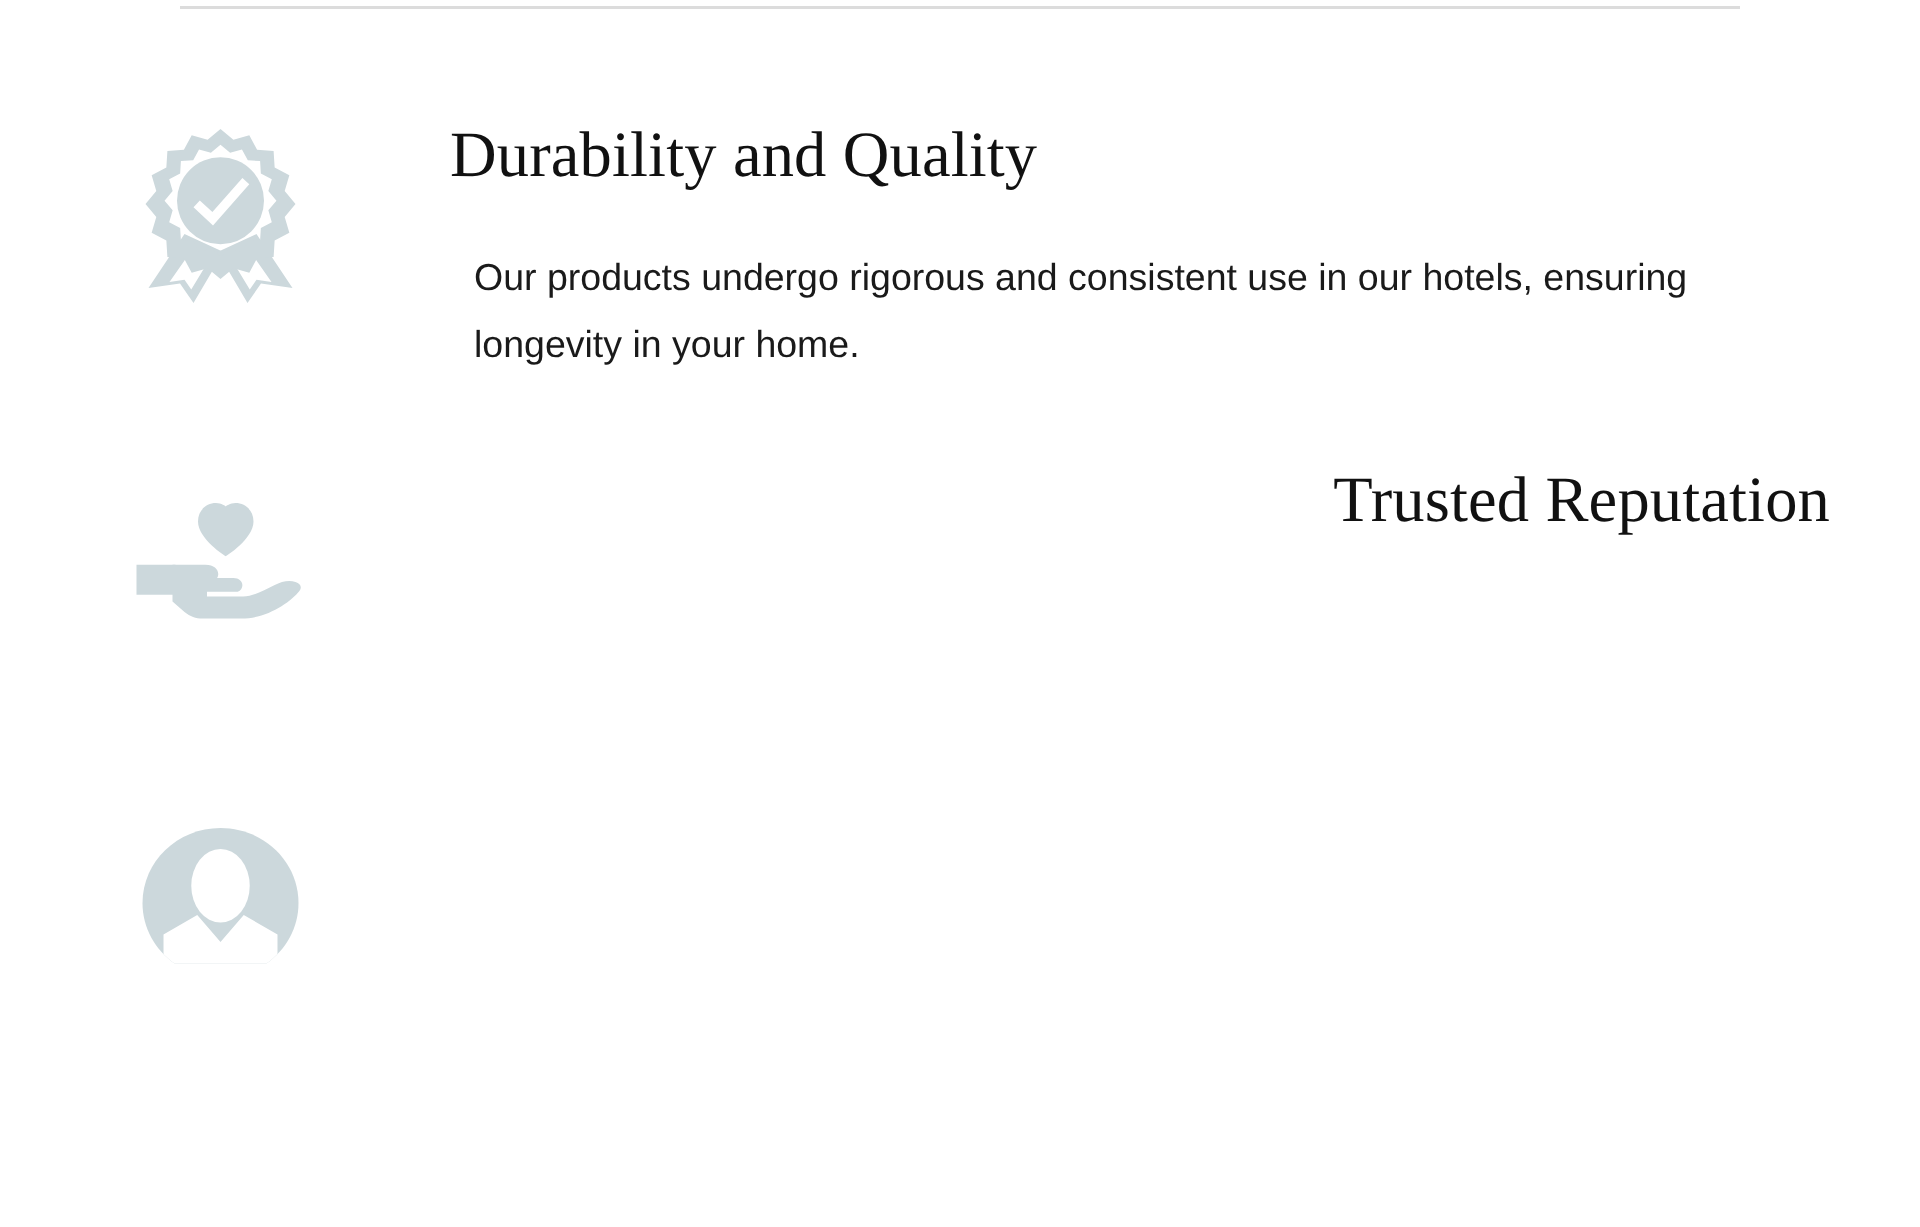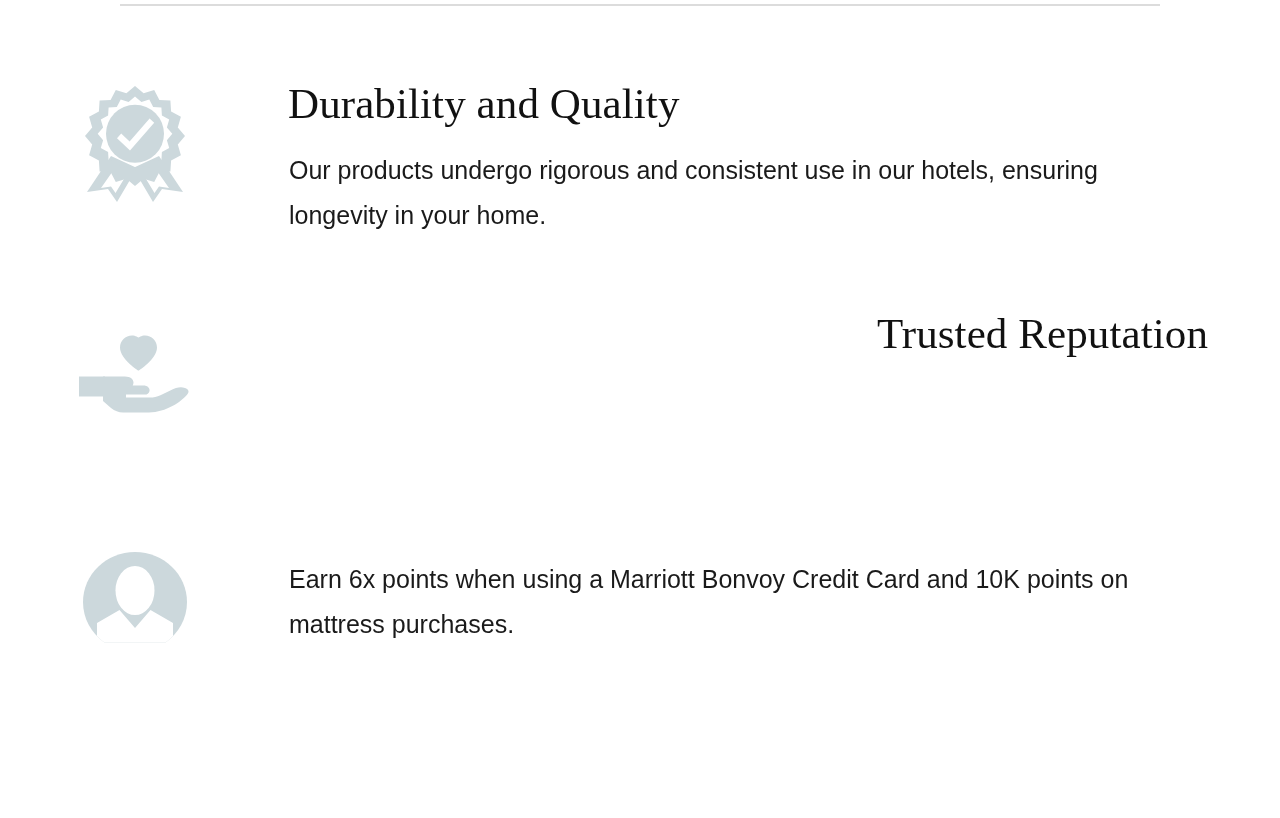--- a/index.html
+++ b/index.html
@@ -35,21 +35,21 @@
   
   .features {
     position: absolute;
     left: 0;
     top: 0;
     width: 1280px;
   }
 
   .feature {
     position: absolute;
-    left: 0;
+    left: 12px;
     width: 1212px;
     height: 230px;
   }
   .feature-1 { top: 78px; }
   .feature-2 { top: 308px; text-align: right; }
   .feature-3 { top: 540px; }
 
   .feature-icon {
     position: absolute;
     left: 75px;
@@ -77,21 +77,21 @@
     font-family: "Liberation Serif", serif;
     font-weight: 400;
     font-size: 43px;
     line-height: 52px;
     letter-spacing: 0.1px;
     color: #111111;
     white-space: nowrap;
   }
 
   .feature-desc {
-    margin: 1px;
+    margin: 16px;
     padding-top: 17px;
     font-family: "Liberation Sans", sans-serif;
     font-weight: 400;
     font-size: 25px;
     line-height: 45px;
     color: #1a1a1a;
     max-width: 900px;
   }
   .feature-2 .feature-desc,
   .feature-3 .feature-desc { padding-top: 16px; }
@@ -197,18 +197,17 @@
           <path fill="#ccd8dc" d="M60 8 C88.7 8 112 30.4 112 58 C112 74.6 103.6 89.3 90.6 98.4 L29.4 98.4 C16.4 89.3 8 74.6 8 58 C8 30.4 31.3 8 60 8 Z"></path>
           <g clip-path="url(#avatarClip)">
 
             <ellipse cx="60" cy="46.5" rx="19.5" ry="24.5" fill="#ffffff"></ellipse>
 
             <path fill="#ffffff" d="M44.5 66 L60 84 L75.5 66 L98 79 L98 104 L22 104 L22 79 Z"></path>
           </g>
         </svg>
       </span>
       <div class="feature-body">
-        <p class="feature-desc">Earn 6x points when using a Marriott Bonvoy Credit Card and 10K points on mattress purchases.</p>
       </div>
     </div>
 
   </div>
 </div>
 
 </body></html>

